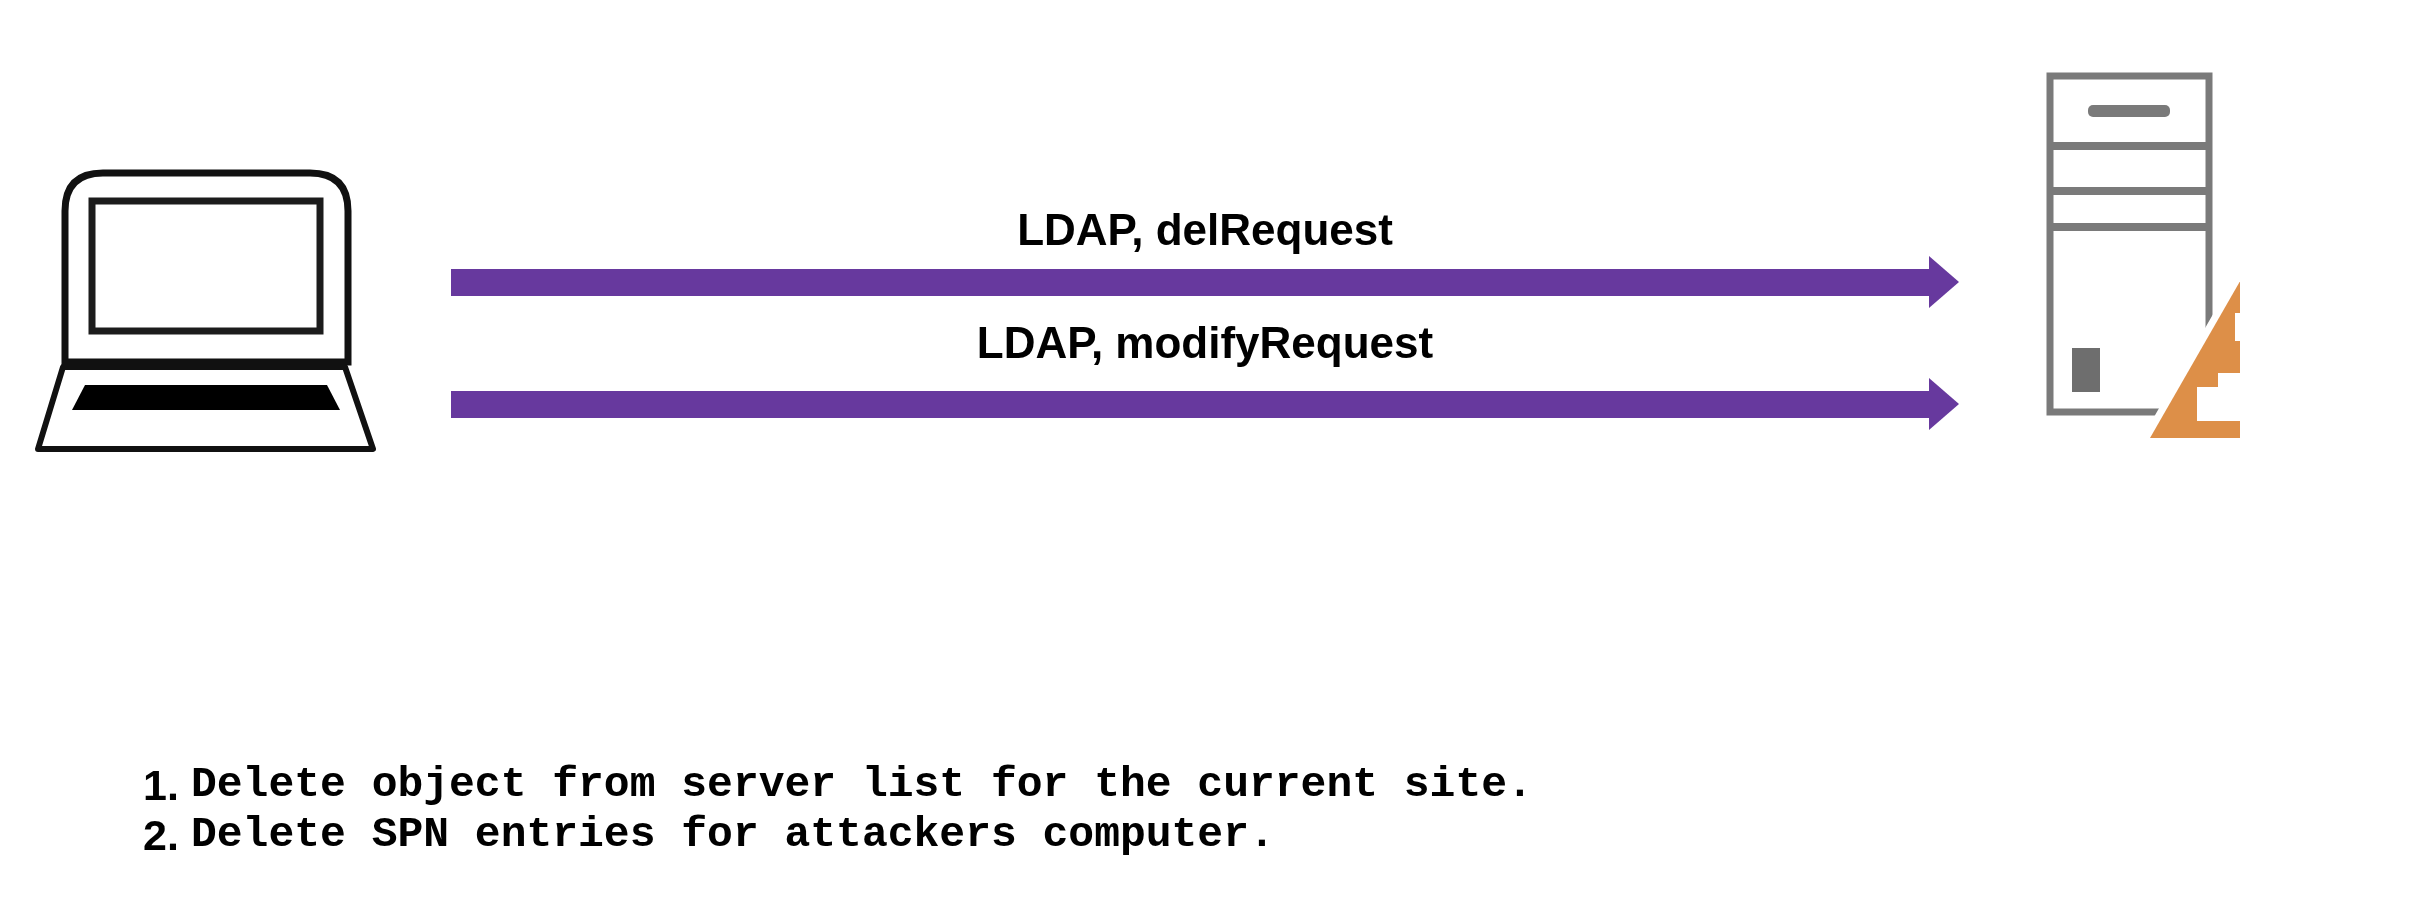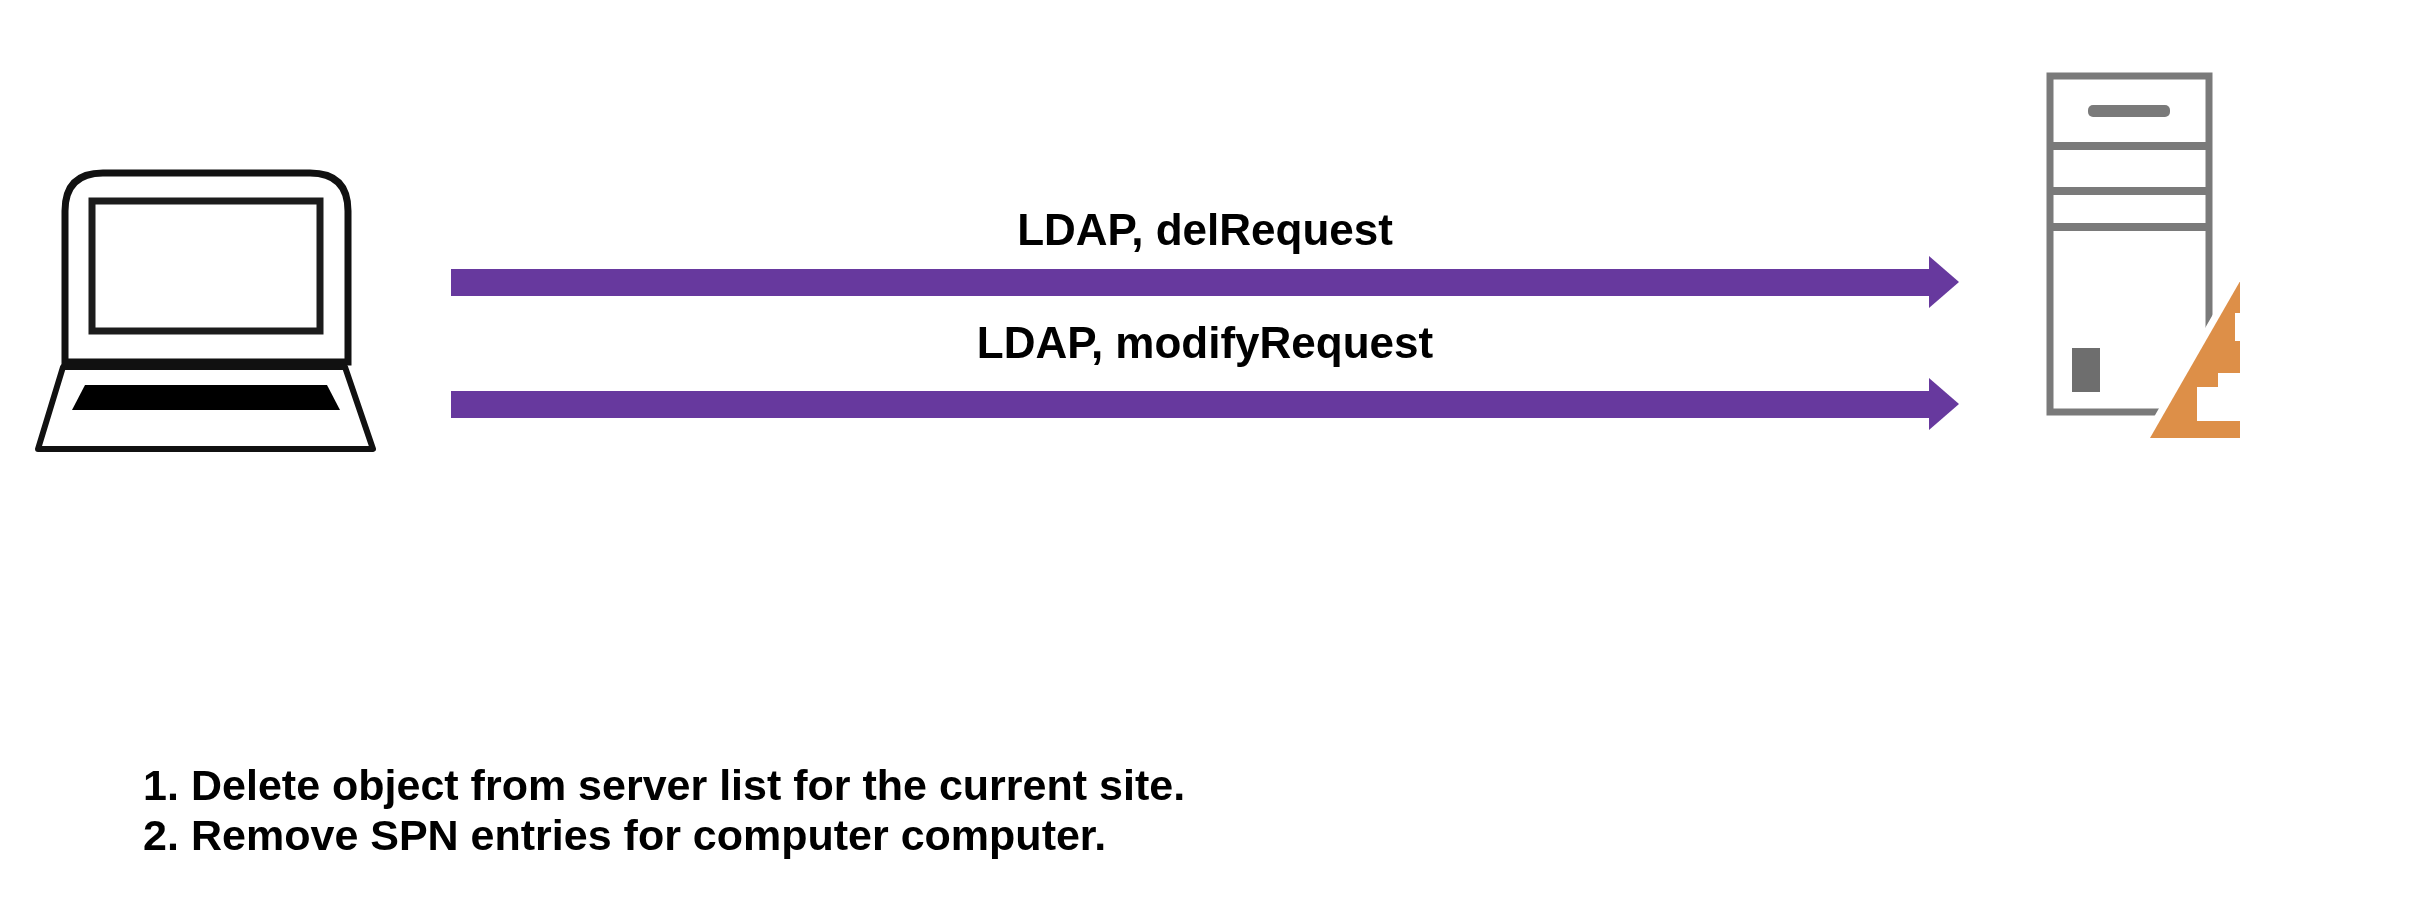--- a/index.html
+++ b/index.html
@@ -57,21 +57,21 @@
     position: absolute;
     left: 143px;
     top: 760px;
     font-size: 43px;
     font-weight: bold;
     color: var(--text-black, #000000);
     line-height: 50px;
   }
   .note-row { display: flex; }
   .note-number { width: 48px; flex: 0 0 48px; }
-  .note-text { white-space: nowrap; }
+  .note-text { white-space: nowrap; font-family: Liberation Mono, monospace; }
 
   
   .laptop-svg  { position: absolute; left: 30px;   top: 163px; }
   .server-svg  { position: absolute; left: 2040px; top: 62px; }
 
   .lk-stroke   { fill: #ffffff; stroke: var(--laptop-black, #111111); }
   .lk-screen   { fill: #ffffff; stroke: #1c1c1c; }
   .lk-keys     { fill: #000000; }
 
   .srv-body    { fill: #ffffff; stroke: var(--server-gray, #7A7A7A); stroke-width: 7; }
@@ -128,17 +128,17 @@
     </g>
   </svg>
 
   <div class="notes">
     <div class="note-row">
       <span class="note-number">1.</span>
       <span class="note-text">Delete object from server list for the current site.</span>
     </div>
     <div class="note-row">
       <span class="note-number">2.</span>
-      <span class="note-text">Remove SPN entries for computer computer.</span>
+      <span class="note-text">Delete SPN entries for attackers computer.</span>
     </div>
   </div>
 
 </div>
 
 </body></html>

